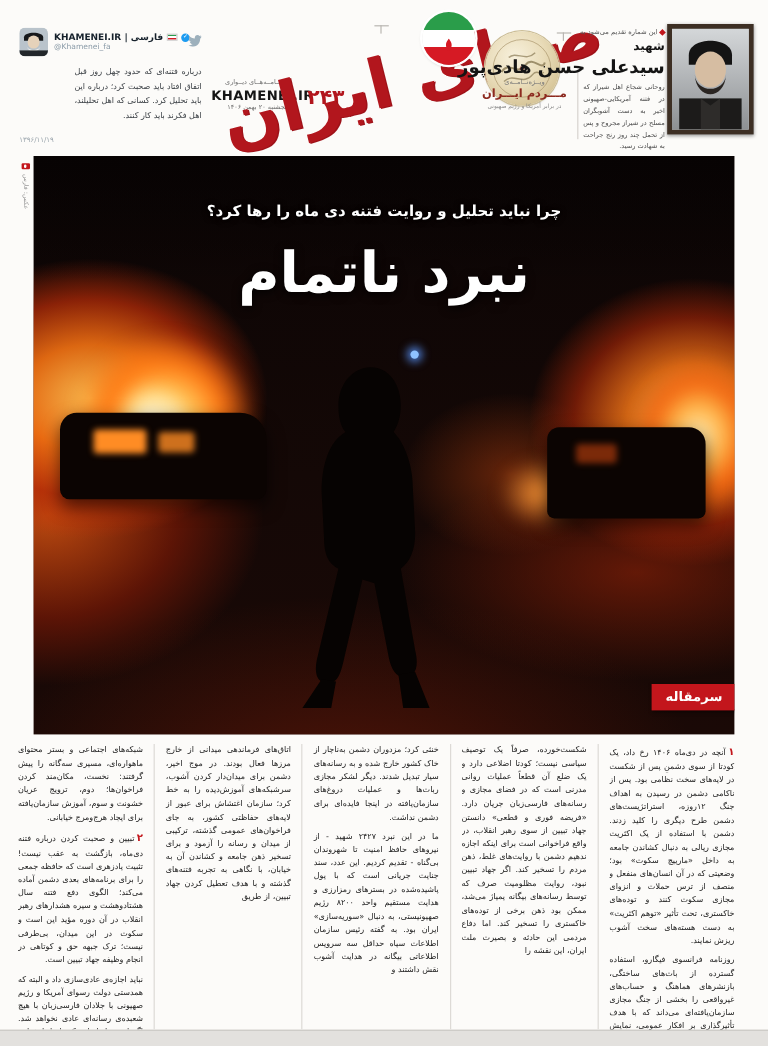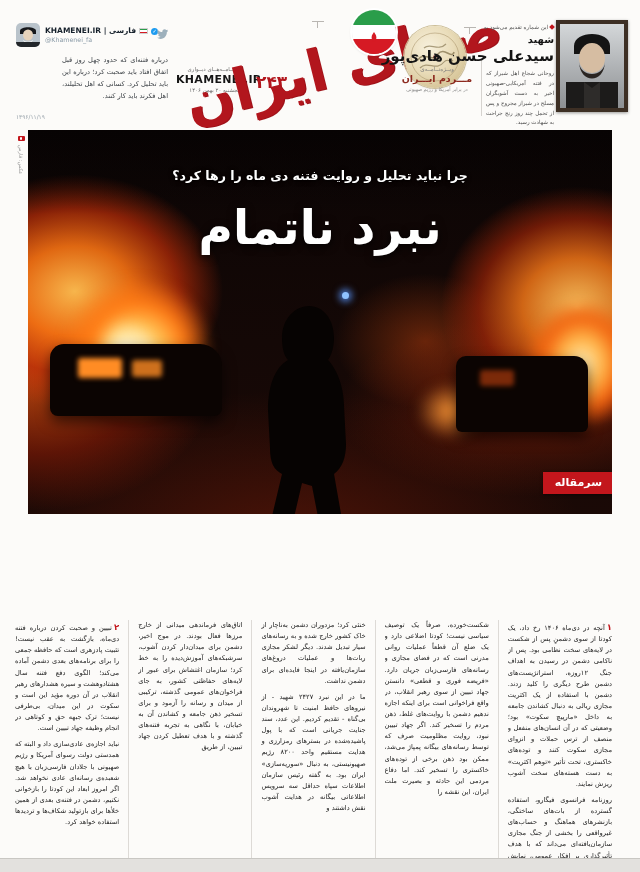--- a/index.html
+++ b/index.html
@@ -54,21 +54,21 @@
 
   .dedication { position:absolute; left:486px; top:24px; width:68px; text-align:right; direction:rtl; }
   .ded-lead { font-size:5.6px; color:#555; white-space:nowrap; display:flex; align-items:center; justify-content:flex-start; gap:2px; }
   .ded-orn { width:4px; height:4px; background:#c3161c; transform:rotate(45deg); flex:0 0 auto; }
   .martyr-title { font-size:10px; font-weight:bold; color:#141414; margin-top:4px; }
   .martyr-name  { font-size:15px; font-weight:bold; color:#141414; margin-top:2px; white-space:nowrap; }
   .martyr-bio { font-size:5.5px; color:#4a4a4a; line-height:1.8; margin-top:4px; text-align:justify; width:68px; }
   .portrait { position:absolute; left:556px; top:20px; width:72px; height:92px; border:4px solid #3d2f24; box-shadow:0 1px 3px rgba(0,0,0,.4); background:#aeb2b5; }
 
   
-  .hero { position:absolute; left:28px; top:130px; width:584px; height:384px; overflow:hidden; background:
+  .hero { position:absolute; left:28px; top:130px; width:584px; height:482px; overflow:hidden; background:
       radial-gradient(ellipse 190px 150px at 8% 42%, rgba(255,190,80,.95) 0%, rgba(255,120,20,.85) 30%, rgba(190,45,8,.7) 55%, rgba(90,20,5,0) 78%),
       radial-gradient(ellipse 240px 190px at 2% 62%, rgba(230,90,18,.8) 0%, rgba(150,30,6,.55) 45%, rgba(60,12,4,0) 75%),
       radial-gradient(ellipse 170px 150px at 94% 46%, rgba(255,195,95,.95) 0%, rgba(255,125,25,.8) 32%, rgba(175,40,8,.6) 58%, rgba(70,15,4,0) 80%),
       radial-gradient(ellipse 260px 120px at 86% 72%, rgba(150,35,8,.6) 0%, rgba(60,12,4,0) 75%),
       radial-gradient(ellipse 120px 90px at 68% 55%, rgba(200,70,15,.45) 0%, rgba(60,12,4,0) 75%),
       radial-gradient(ellipse 420px 220px at 45% 108%, rgba(90,22,8,.8) 0%, rgba(20,6,3,0) 70%),
       linear-gradient(to bottom, #0b0505 0%, #140806 55%, #1a0906 100%);
   }
   .hero::after { content:""; position:absolute; inset:0; background:linear-gradient(to bottom, rgba(5,2,2,.65) 0%, rgba(5,2,2,0) 22%); }
   .flame-core { position:absolute; border-radius:50%; filter:blur(6px); }
@@ -249,17 +249,18 @@
       <p><span>شکست‌خورده، صرفاً یک توصیف سیاسی نیست؛ کودتا اضلاعی دارد و یک ضلع آن قطعاً عملیات روانی مدرنی است که در فضای مجازی و رسانه‌های فارسی‌زبان جریان دارد. «فریضه فوری و قطعی» دانستن جهاد تبیین از سوی رهبر انقلاب، در واقع فراخوانی است برای اینکه اجازه ندهیم دشمن با روایت‌های غلط، ذهن مردم را تسخیر کند. اگر جهاد تبیین نبود، روایت مظلومیت صرف که توسط رسانه‌های بیگانه پمپاژ می‌شد، ممکن بود ذهن برخی از توده‌های خاکستری را تسخیر کند. اما دفاع مردمی این حادثه و بصیرت ملت ایران، این نقشه را</span></p>
     </div>
     <div class="col">
       <p><span>خنثی کرد؛ مزدوران دشمن به‌ناچار از خاک کشور خارج شده و به رسانه‌های سیار تبدیل شدند. دیگر لشکر مجازی ربات‌ها و عملیات دروغ‌های سازمان‌یافته در اینجا فایده‌ای برای دشمن نداشت.</span></p>
       <p><span>ما در این نبرد ۲۴۲۷ شهید - از نیروهای حافظ امنیت تا شهروندان بی‌گناه - تقدیم کردیم. این عدد، سند جنایت جریانی است که با پول پاشیده‌شده در بسترهای رمزارزی و هدایت مستقیم واحد ۸۲۰۰ رژیم صهیونیستی، به دنبال «سوریه‌سازی» ایران بود. به گفته رئیس سازمان اطلاعات سپاه حداقل سه سرویس اطلاعاتی بیگانه در هدایت آشوب نقش داشتند و</span></p>
     </div>
     <div class="col">
       <p><span>اتاق‌های فرماندهی میدانی از خارج مرزها فعال بودند. در موج اخیر، دشمن برای میدان‌دار کردن آشوب، سرشبکه‌های آموزش‌دیده را به خط کرد؛ سازمان اغتشاش برای عبور از لایه‌های حفاظتی کشور، به جای فراخوان‌های عمومی گذشته، ترکیبی از میدان و رسانه را آزمود و برای تسخیر ذهن جامعه و کشاندن آن به خیابان، با نگاهی به تجربه فتنه‌های گذشته و با هدف تعطیل کردن جهاد تبیین، از طریق</span></p>
     </div>
     <div class="col">
+      <p><span>شبکه‌های اجتماعی و بستر محتوای ماهواره‌ای، مسیری سه‌گانه را پیش گرفتند: نخست، مکان‌مند کردن فراخوان‌ها؛ دوم، ترویج عریان خشونت و سوم، آموزش سازمان‌یافته برای ایجاد هرج‌ومرج خیابانی.</span></p>
       <p><span class="pnum">۲</span><span>تبیین و صحبت کردن درباره فتنه دی‌ماه، بازگشت به عقب نیست! تثبیت پادزهری است که حافظه جمعی را برای برنامه‌های بعدی دشمن آماده می‌کند؛ الگوی دفع فتنه سال هشتادوهشت و سیره هشدارهای رهبر انقلاب در آن دوره مؤید این است و سکوت در این میدان، بی‌طرفی نیست؛ ترک جبهه حق و کوتاهی در انجام وظیفه جهاد تبیین است.</span></p>
       <p><span>نباید اجازه‌ی عادی‌سازی داد و البته که همدستی دولت رسوای آمریکا و رژیم صهیونی با جلادان فارسی‌زبان با هیچ شعبده‌ی رسانه‌ای عادی نخواهد شد. اگر امروز ابعاد این کودتا را بازخوانی نکنیم، دشمن در فتنه‌ی بعدی از همین خلأها برای بازتولید شکاف‌ها و تردیدها استفاده خواهد کرد. </span></p>
     </div>
   </section>
 </div>
 
 </body></html>

